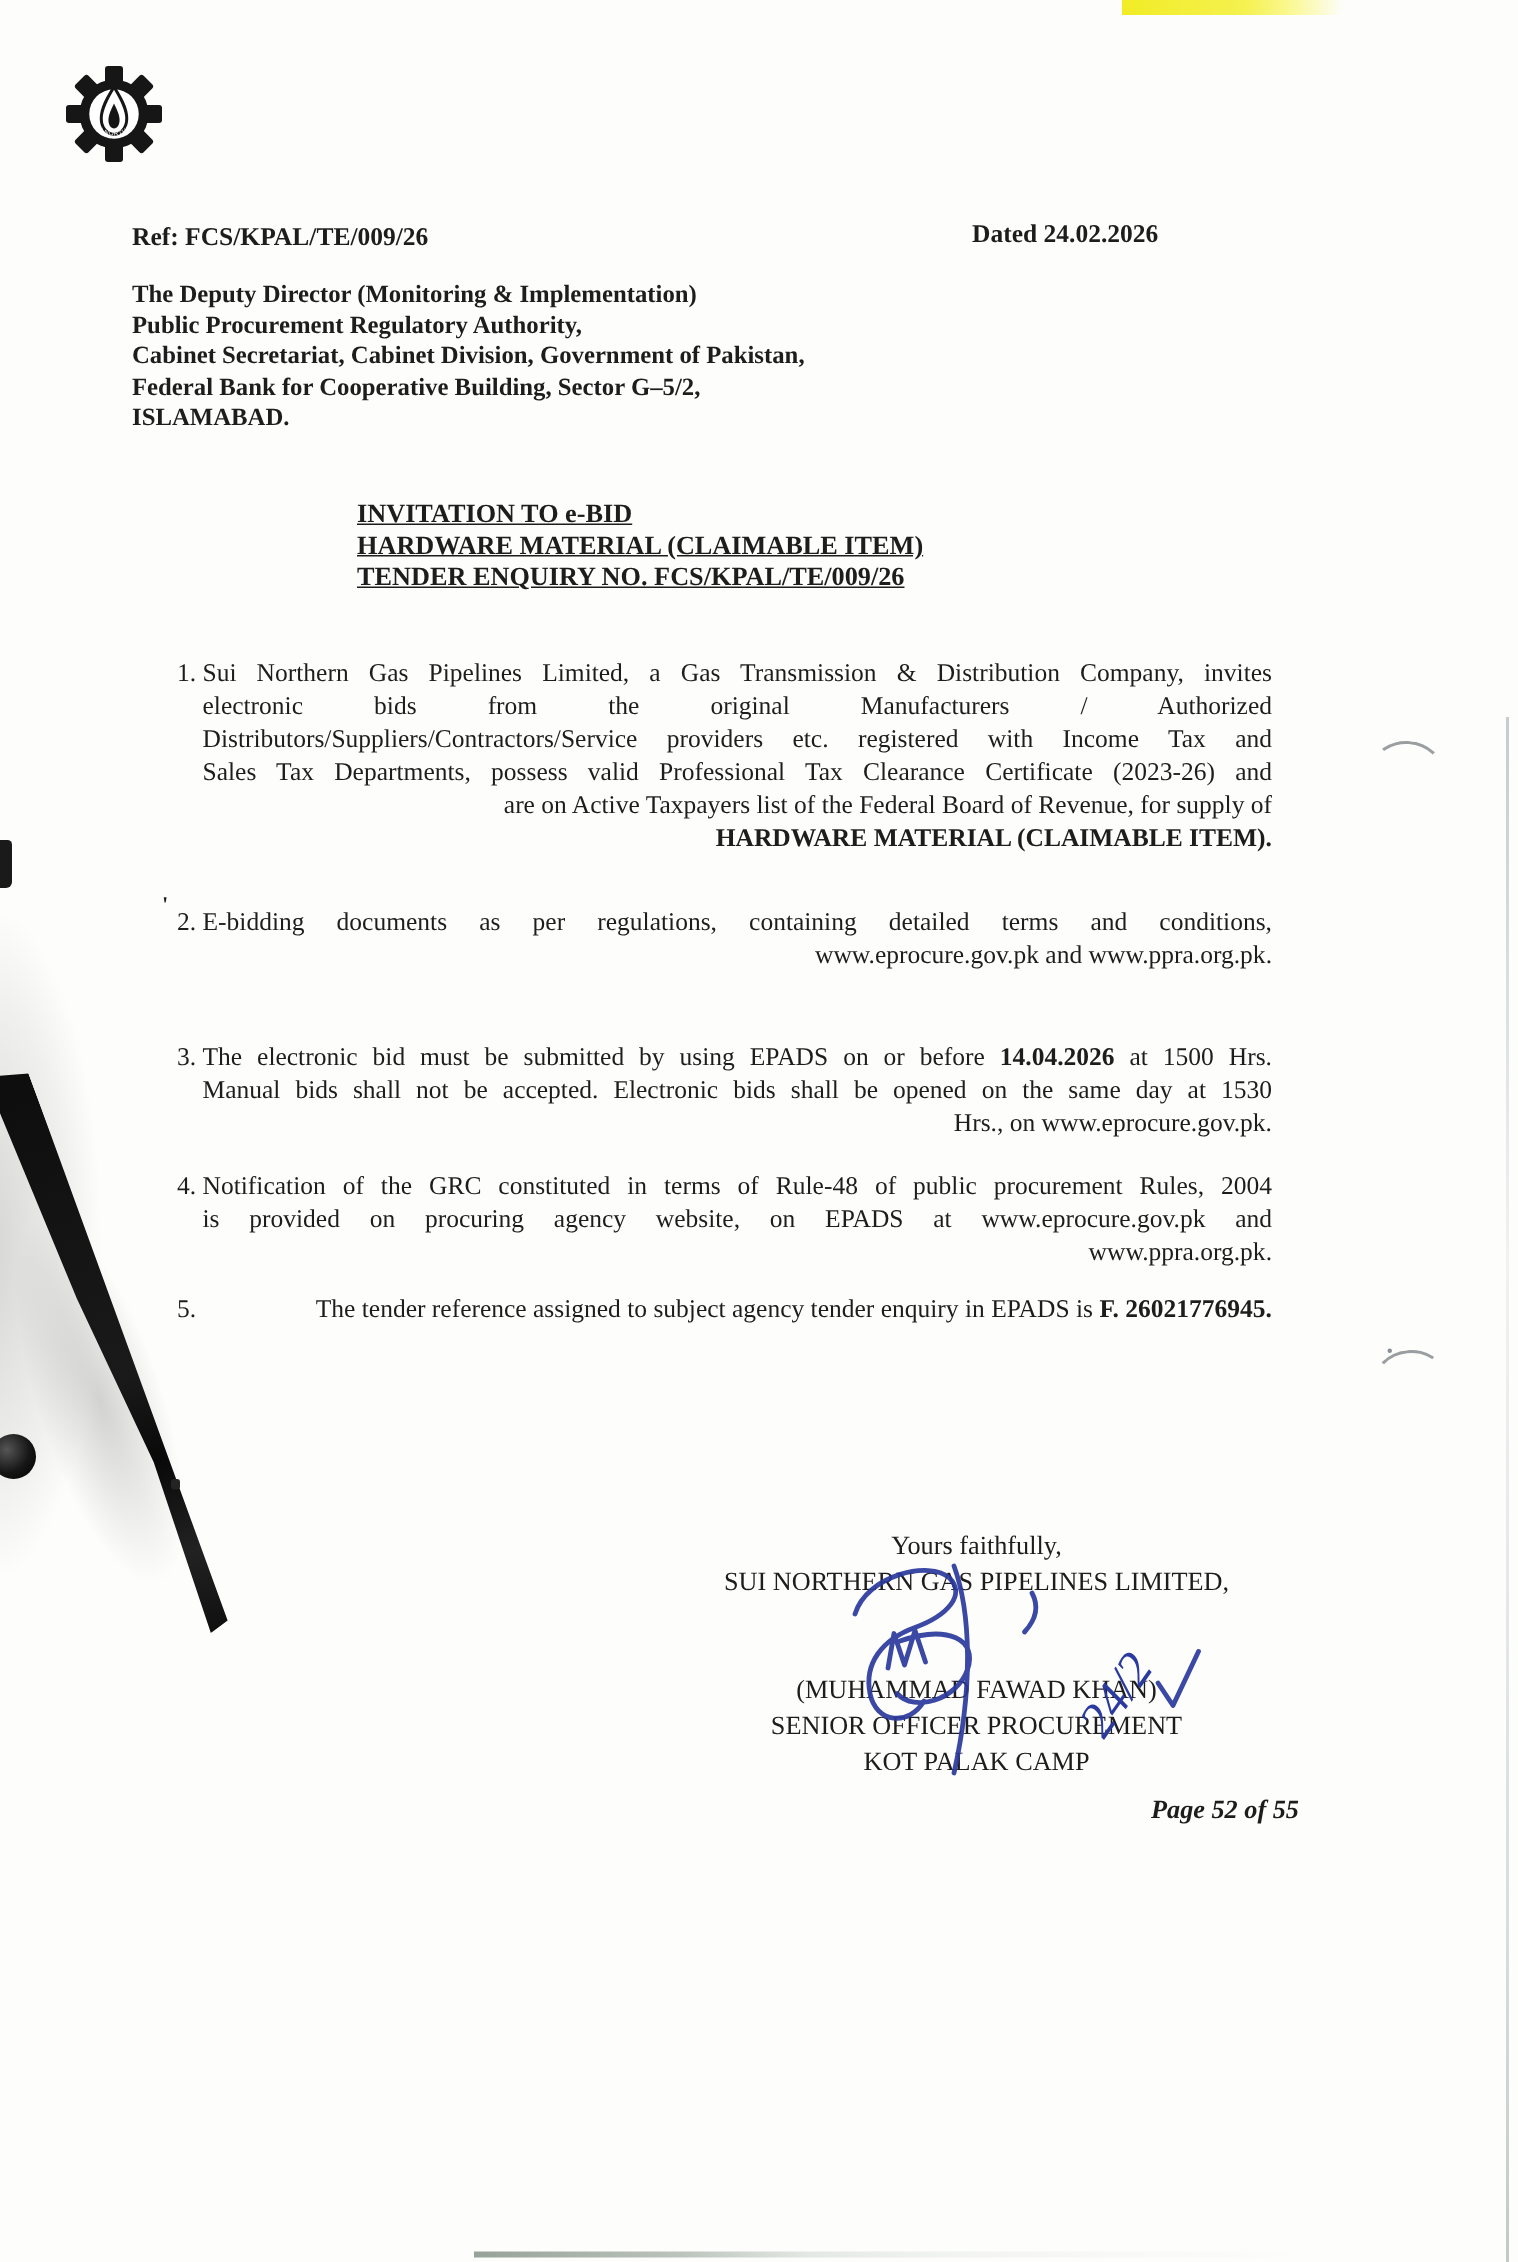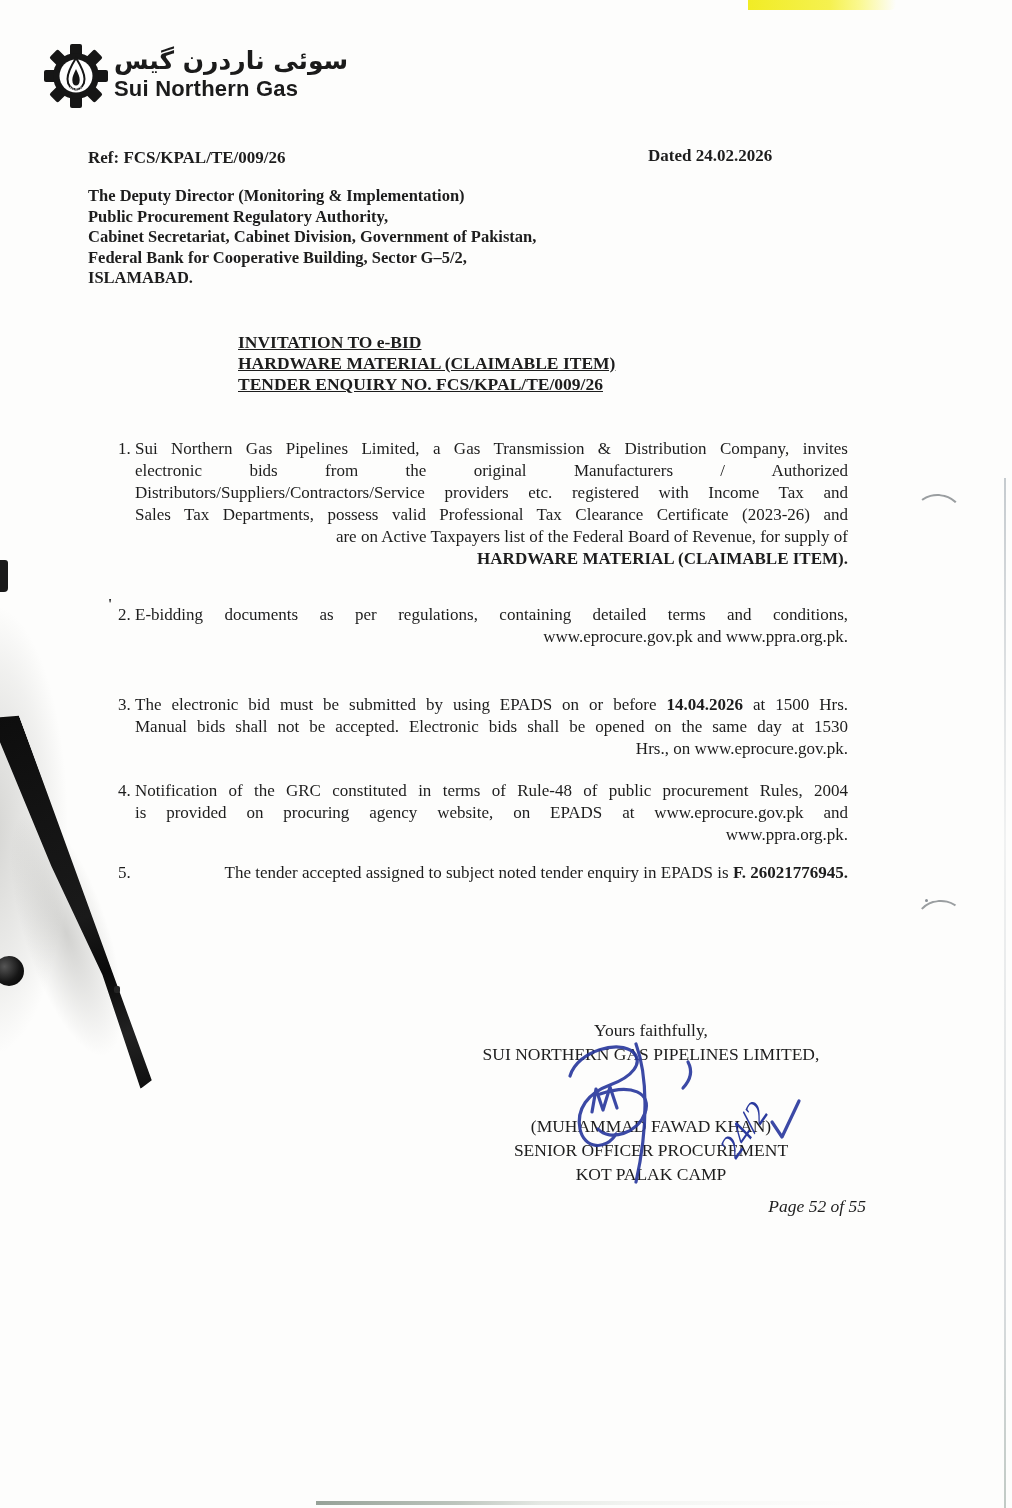--- a/index.html
+++ b/index.html
@@ -60,21 +60,21 @@
   .line { line-height:22px; text-align:justify; text-align-last:justify; }
   .line.noj { text-align:right; text-align-last:auto; }
   .b { font-weight:bold; }
   .u { }
   .tick { position:absolute; left:108px; top:596px; font-size:15px; font-weight:bold; }
 
   
   .closing { left:436px; top:1018px; width:430px; text-align:center; font-size:17.5px; line-height:24px; }
   .closing .gap { height:48px; }
   .sig-svg { left:540px; top:1032px; width:300px; height:165px; z-index:5; }
-  .footer { right:146px; top:1196px; font-weight:normal; font-style:italic; font-size:17.5px; }
+  .footer { right:146px; top:1196px; font-weight:bold; font-style:italic; font-size:17.5px; }
 </style>
 </head>
 <body>
 
 <div class="page">
 
   <div class="abs yellow-strip"></div>
   <div class="abs edge-shadow"></div>
   <div class="abs mark-top"></div>
   <div class="abs pen-shadow"></div>
@@ -102,24 +102,20 @@
       </g>
       <circle cx="32" cy="32" r="16.5" fill="#ffffff"></circle>
       <path d="M32 14 C27 22 23.5 28.5 23.5 35 C23.5 41.5 27.5 45.5 32 45.5 C36.5 45.5 40.5 41.5 40.5 35 C40.5 28.5 37 22 32 14 Z" fill="none" stroke="#161616" stroke-width="2"></path>
       <path d="M32 25 C29.8 29.5 28.3 32.8 28.3 36 C28.3 39.6 30 41.6 32 41.6 C34 41.6 35.7 39.6 35.7 36 C35.7 32.8 34.2 29.5 32 25 Z" fill="#161616"></path>
       <path id="gearTextPath" d="M16 35 A17 17 0 0 0 48 35" fill="none"></path>
       <text font-size="4" fill="#ffffff" font-family="Liberation Sans, sans-serif" letter-spacing="0.5">
         <textPath href="#gearTextPath" startOffset="4">SUI NORTHERN</textPath>
       </text>
     </svg>
   </div>
-  <div class="abs lh-text">
-    <div class="lh-urdu">سوئی ناردرن گیس</div>
-    <div class="lh-latin">Sui Northern Gas</div>
-  </div>
 
   <div class="abs ref">Ref: FCS/KPAL/TE/009/26</div>
   <div class="abs dated">Dated 24.02.2026</div>
 
   <div class="abs addr">
     <div>The Deputy Director (Monitoring &amp; Implementation)</div>
     <div>Public Procurement Regulatory Authority,</div>
     <div>Cabinet Secretariat, Cabinet Division, Government of Pakistan,</div>
     <div>Federal Bank for Cooperative Building, Sector G–5/2,</div>
     <div>ISLAMABAD.</div>
@@ -167,21 +163,21 @@
     <div class="itext">
       <div class="line">Notification of the GRC constituted in terms of Rule-48 of public procurement Rules, 2004</div>
       <div class="line"><span>is provided on procuring agency website, on EPADS at </span><span class="u">www.eprocure.gov.pk</span><span> and</span></div>
       <div class="line noj"><span class="u">www.ppra.org.pk</span><span>.</span></div>
     </div>
   </div>
 
   <div class="item" style="top:862px;">
     <div class="num">5.</div>
     <div class="itext">
-      <div class="line noj"><span>The tender accepted assigned to subject noted tender enquiry in EPADS is </span><span class="b u">F. 26021776945.</span></div>
+      <div class="line noj"><span>The tender reference assigned to subject agency tender enquiry in EPADS is </span><span class="b u">F. 26021776945.</span></div>
     </div>
   </div>
 
   <div class="abs closing">
     <div>Yours faithfully,</div>
     <div>SUI NORTHERN GAS PIPELINES LIMITED,</div>
     <div class="gap"></div>
     <div>(MUHAMMAD FAWAD KHAN)</div>
     <div>SENIOR OFFICER PROCUREMENT</div>
     <div>KOT PALAK CAMP</div>

